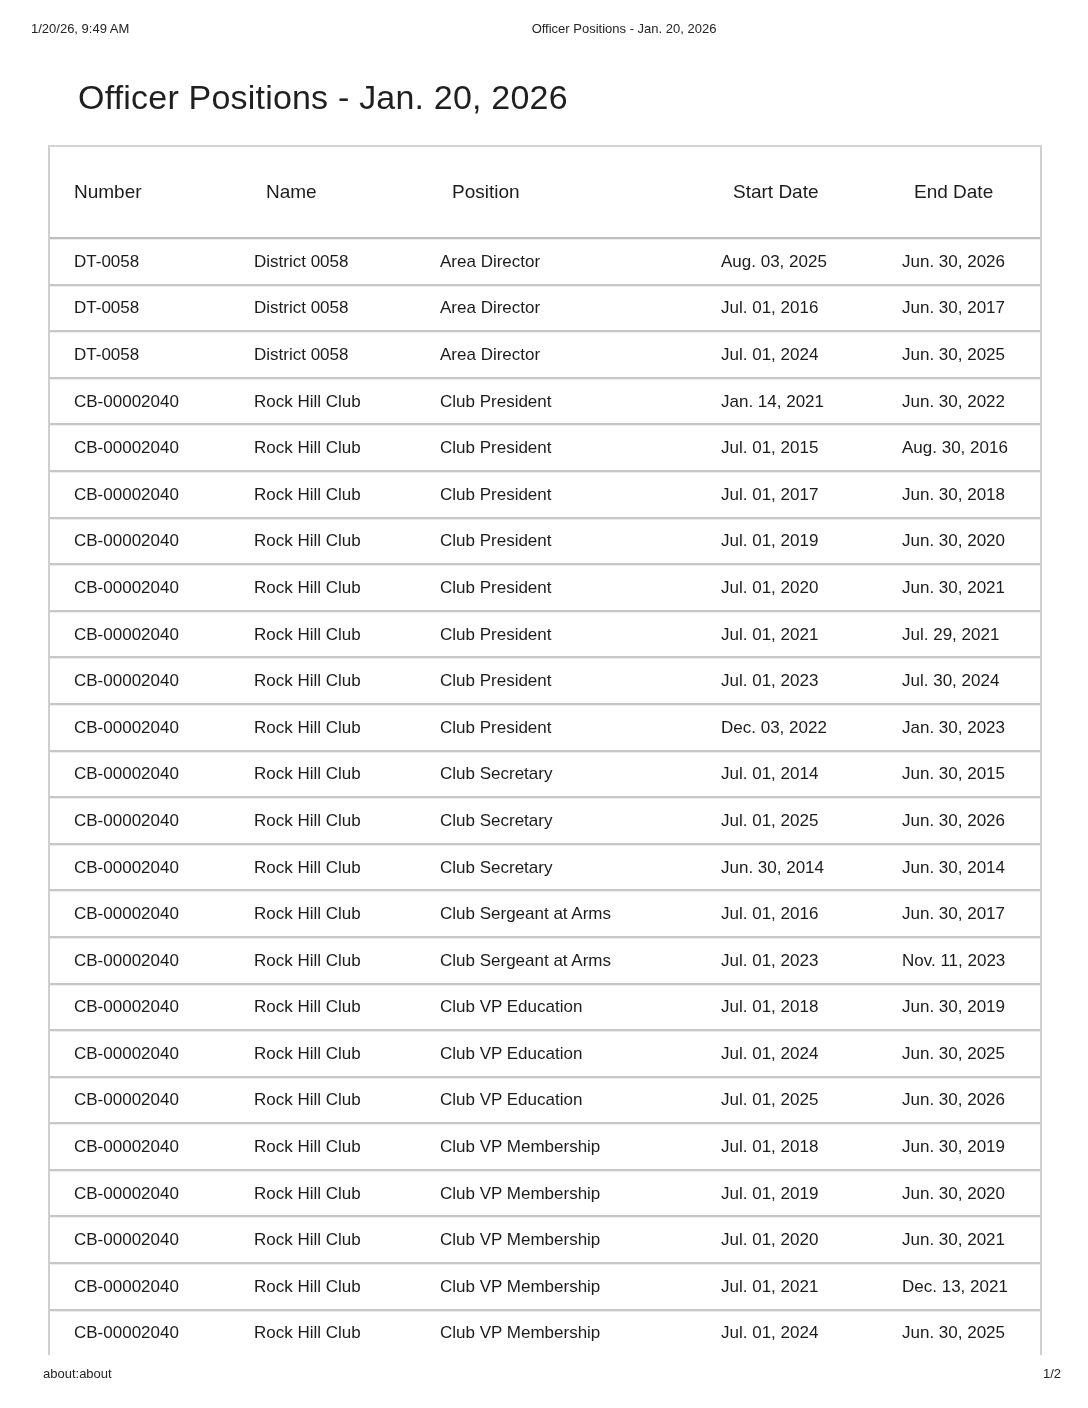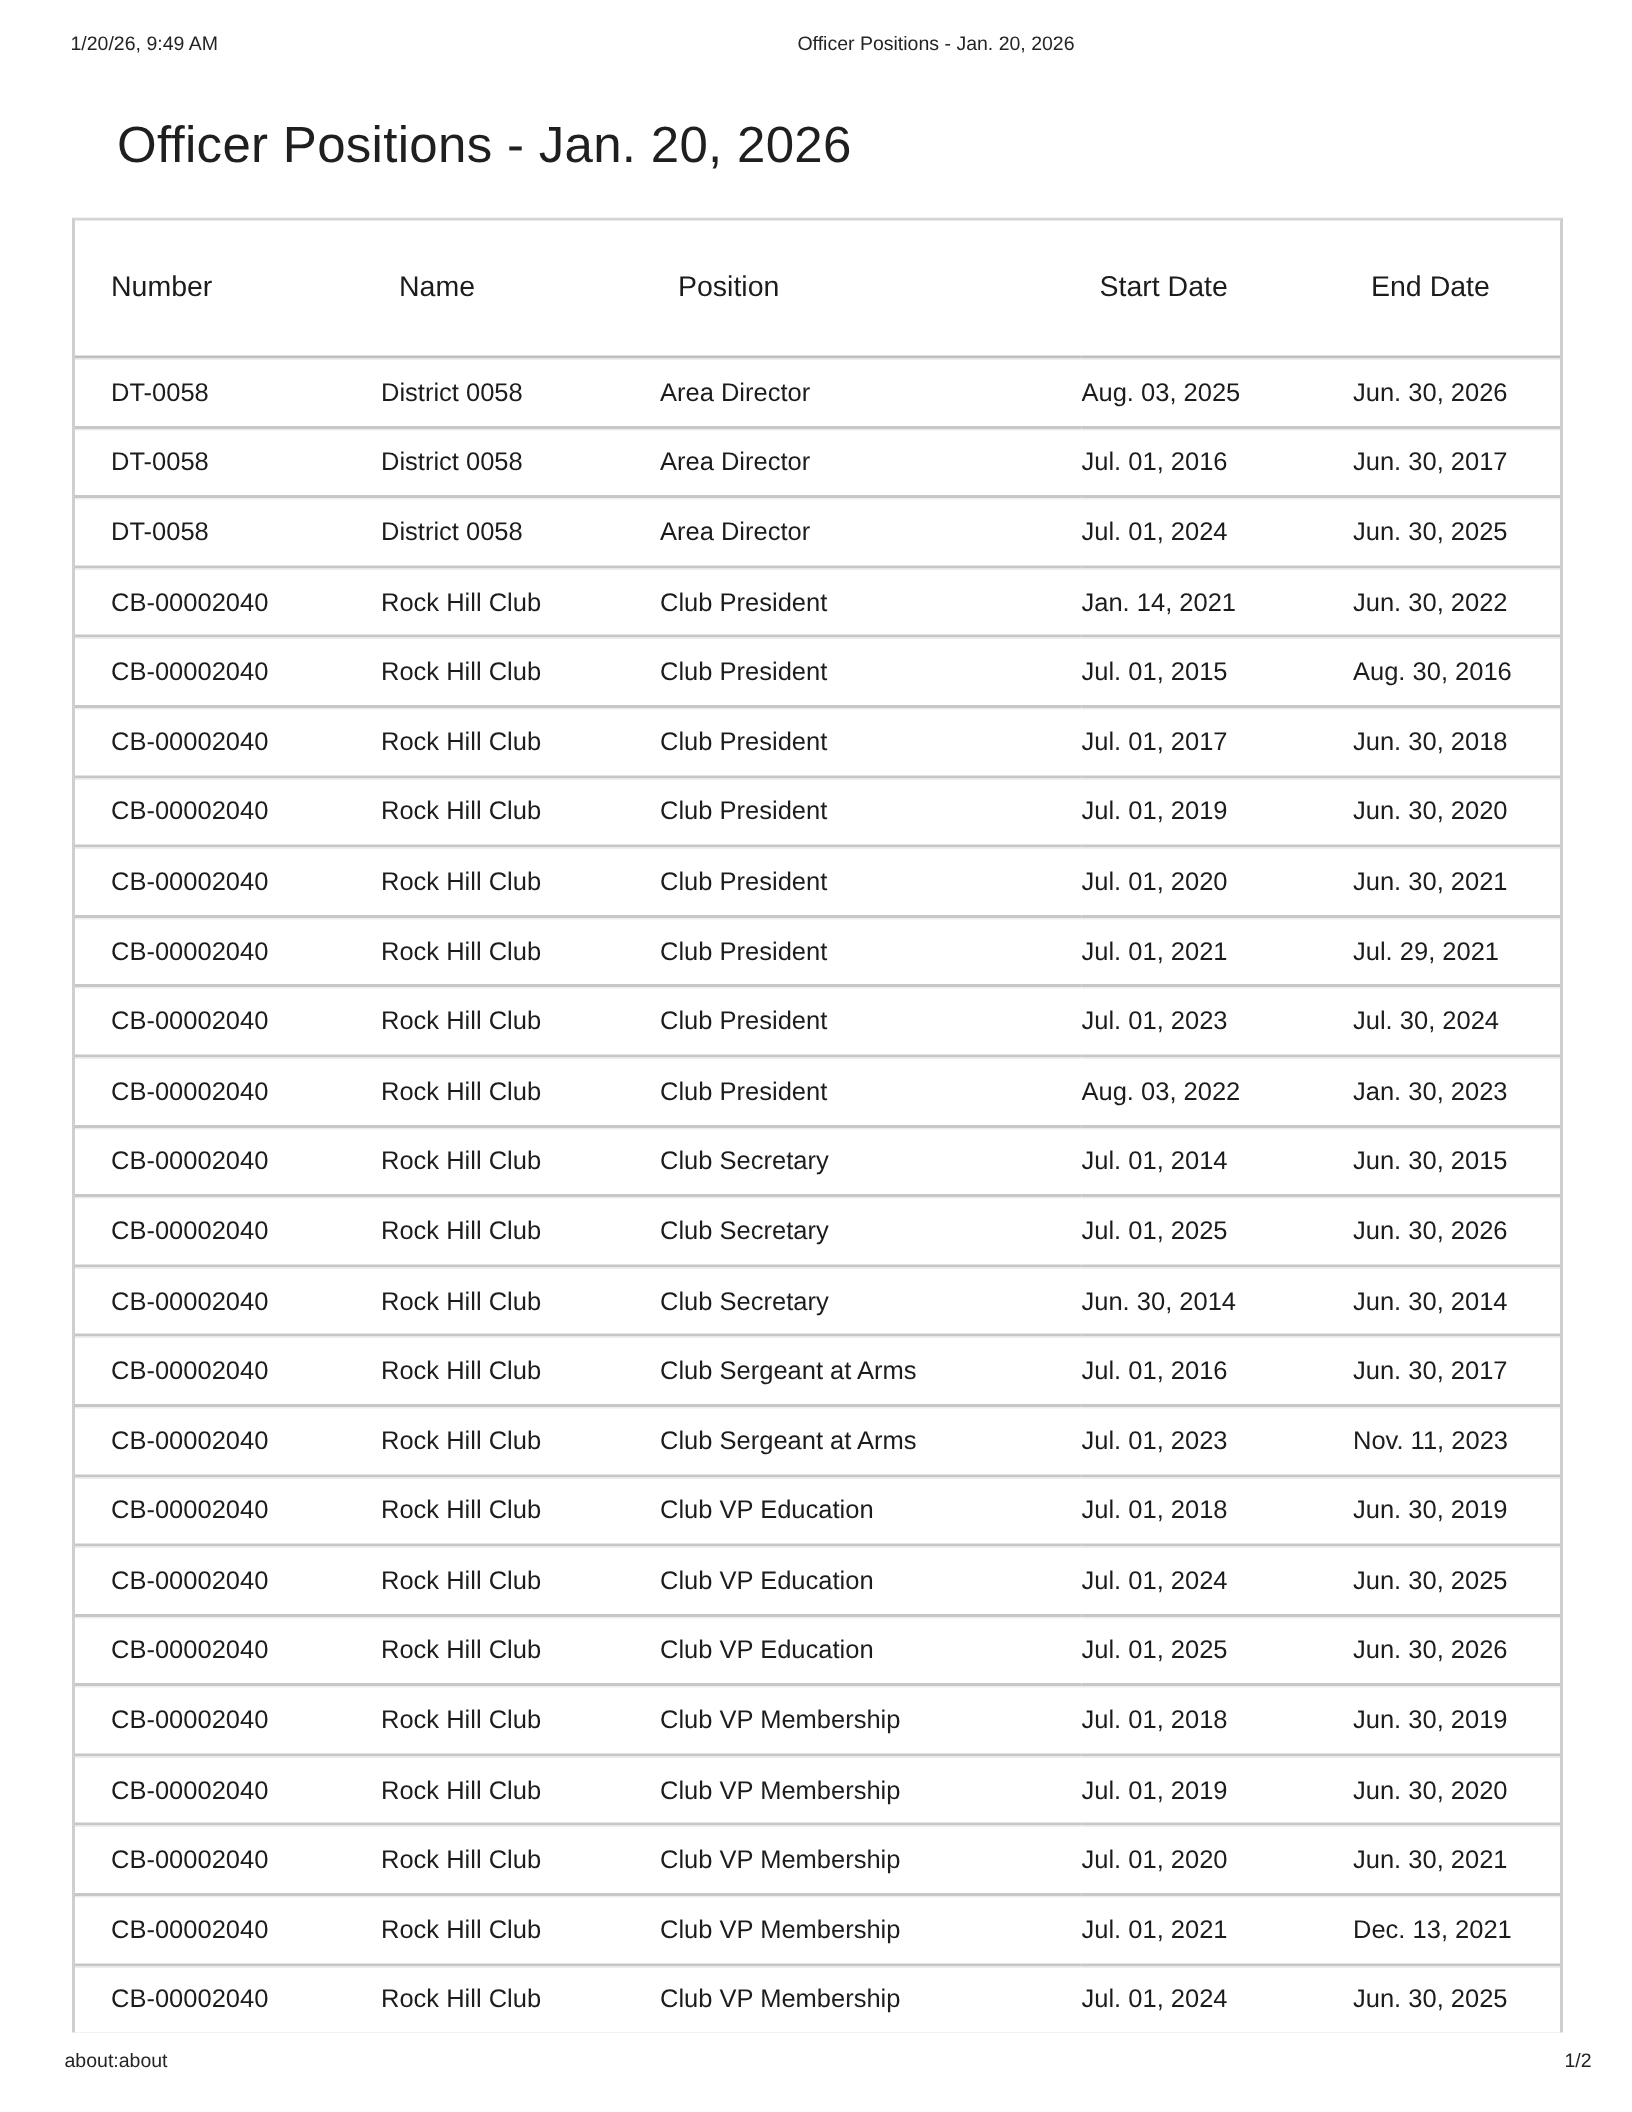--- a/index.html
+++ b/index.html
@@ -13,21 +13,21 @@
     overflow: hidden;
   }
 
   
   .print-meta {
     position: absolute;
     font-size: 13px;
     color: #242424;
     white-space: nowrap;
   }
-  #ph-datetime { left: 47px; top: 21px; }
+  #ph-datetime { left: 31px; top: 21px; }
   #ph-doctitle { left: 624px; top: 21px; transform: translateX(-50%); }
   #pf-source   { left: 43px; top: 1366px; }
   #pf-pageno   { right: 27px; top: 1366px; }
 
   
   .page-title {
     position: absolute;
     left: 78px;
     top: 78px;
     font-size: 34px;
@@ -179,21 +179,21 @@
     <td>CB-00002040</td>
     <td>Rock Hill Club</td>
     <td>Club President</td>
     <td>Jul. 01, 2023</td>
     <td>Jul. 30, 2024</td>
   </tr>
         <tr>
     <td>CB-00002040</td>
     <td>Rock Hill Club</td>
     <td>Club President</td>
-    <td>Aug. 03, 2022</td>
+    <td>Dec. 03, 2022</td>
     <td>Jan. 30, 2023</td>
   </tr>
         <tr>
     <td>CB-00002040</td>
     <td>Rock Hill Club</td>
     <td>Club Secretary</td>
     <td>Jul. 01, 2014</td>
     <td>Jun. 30, 2015</td>
   </tr>
         <tr>

